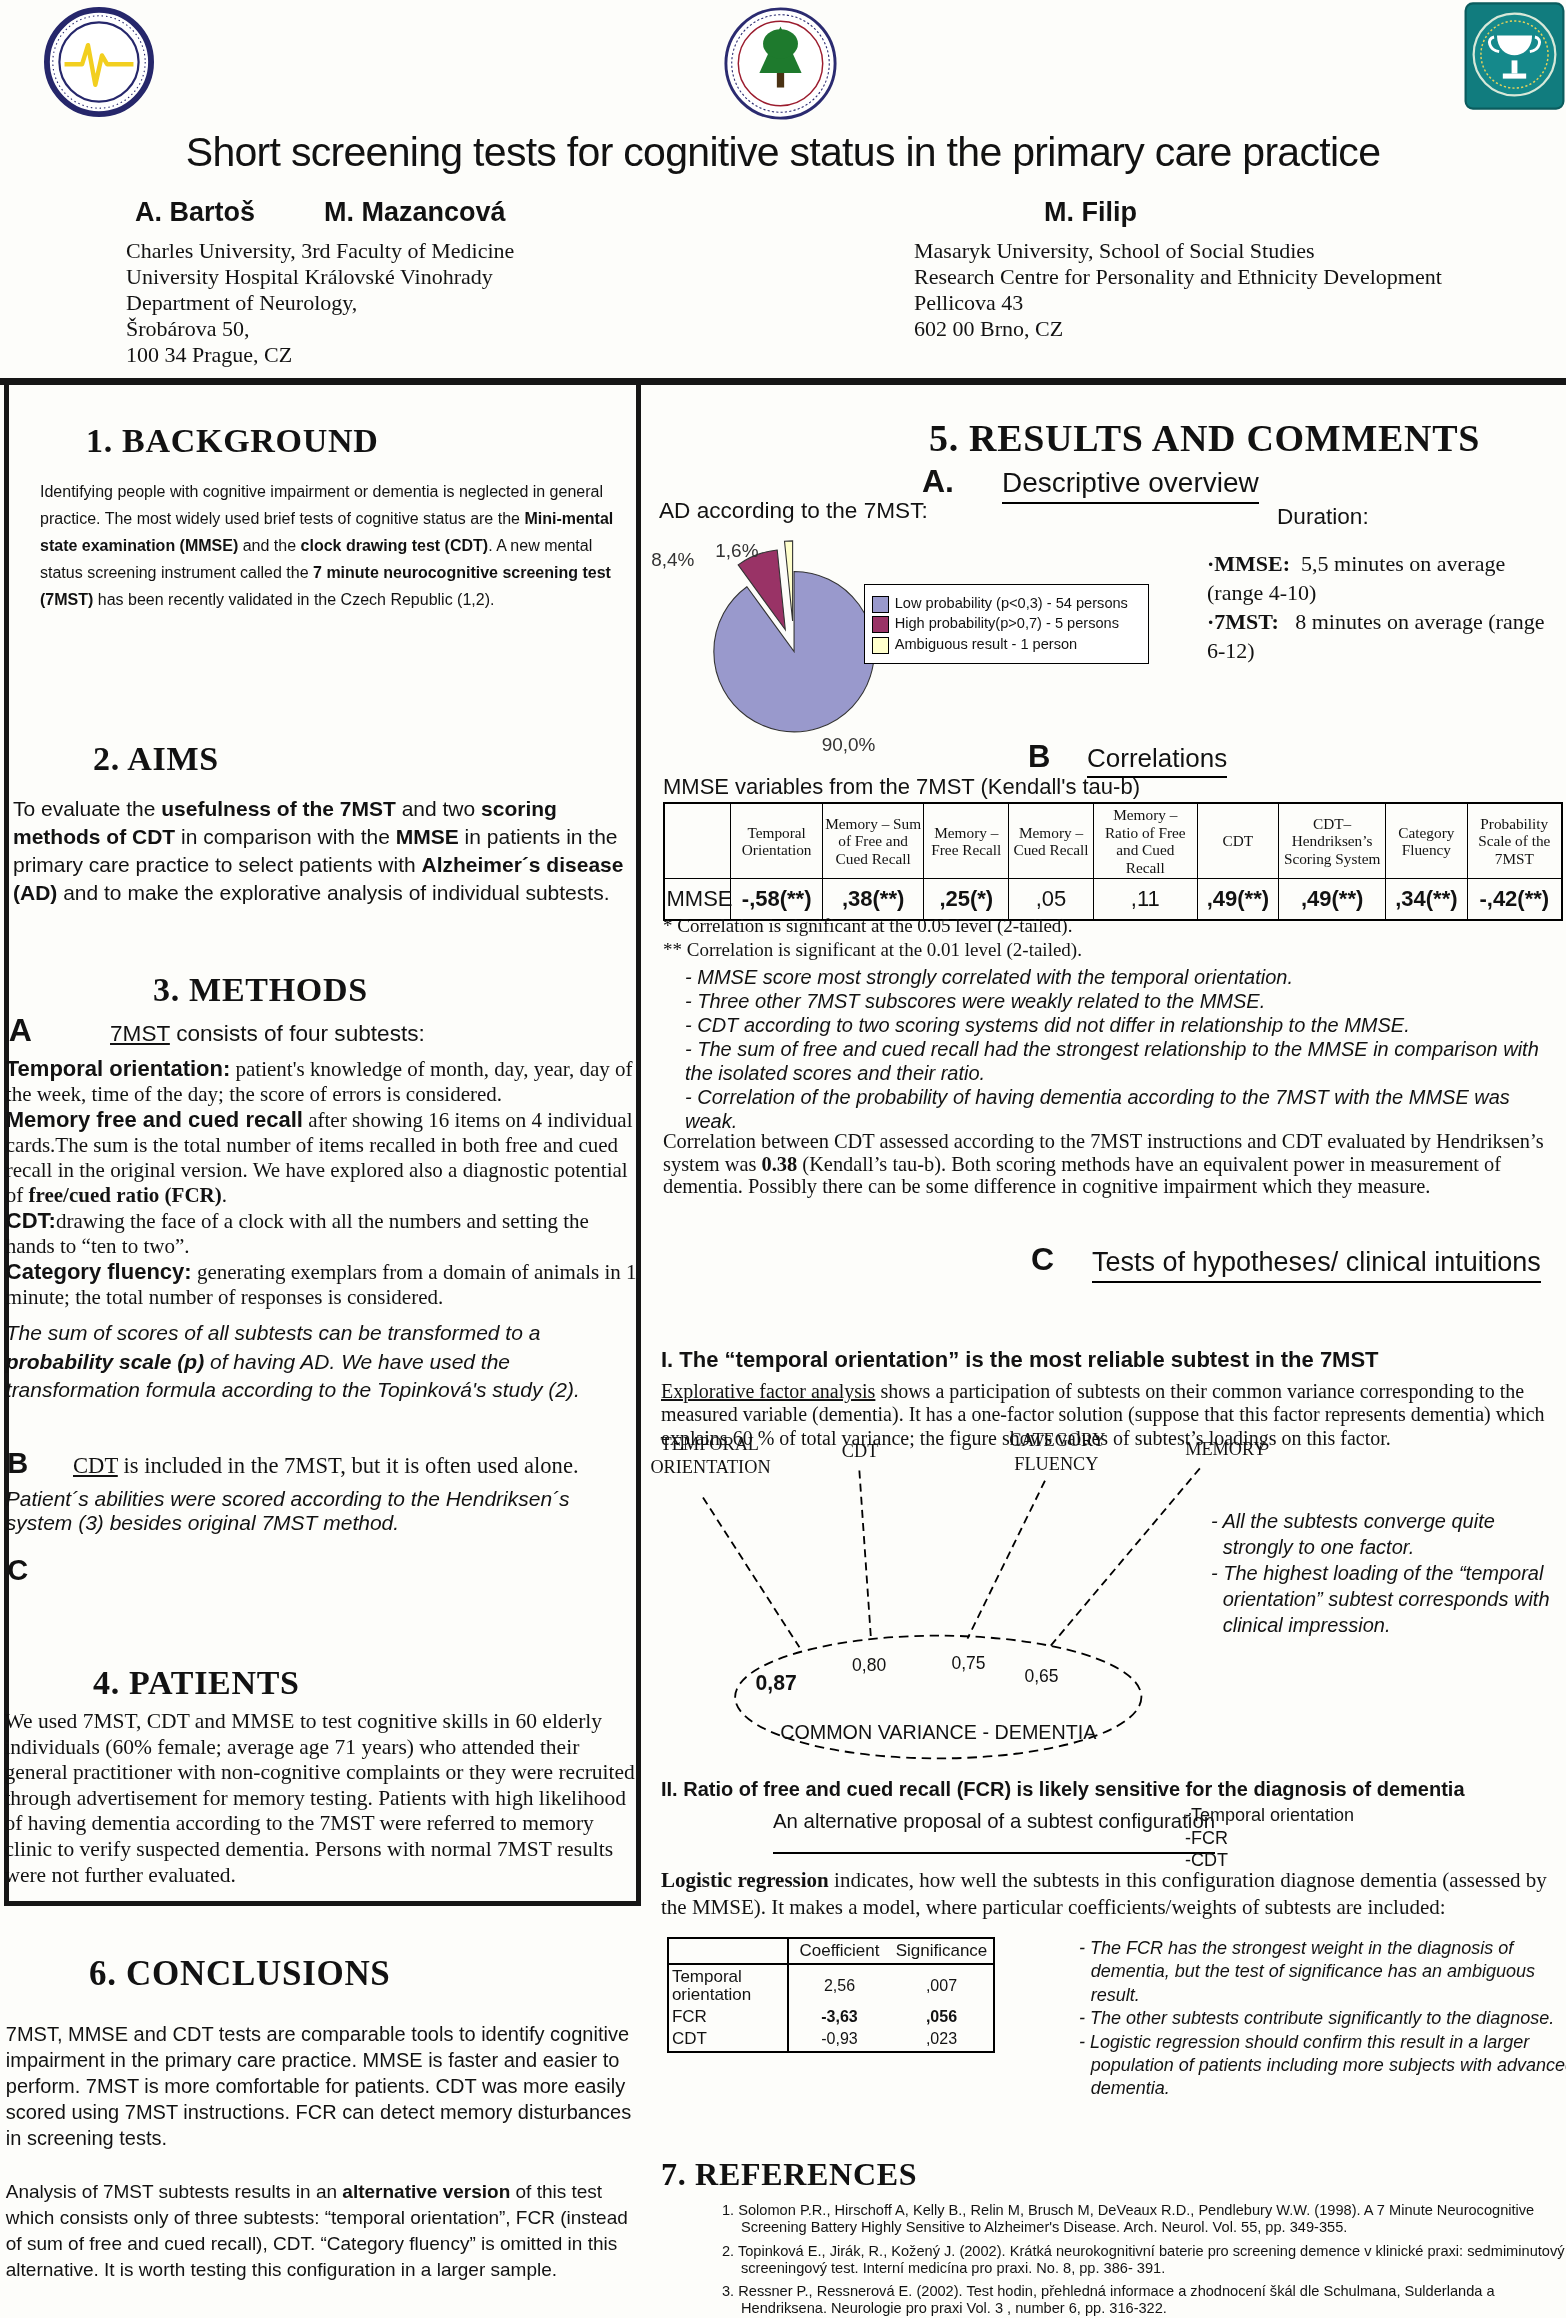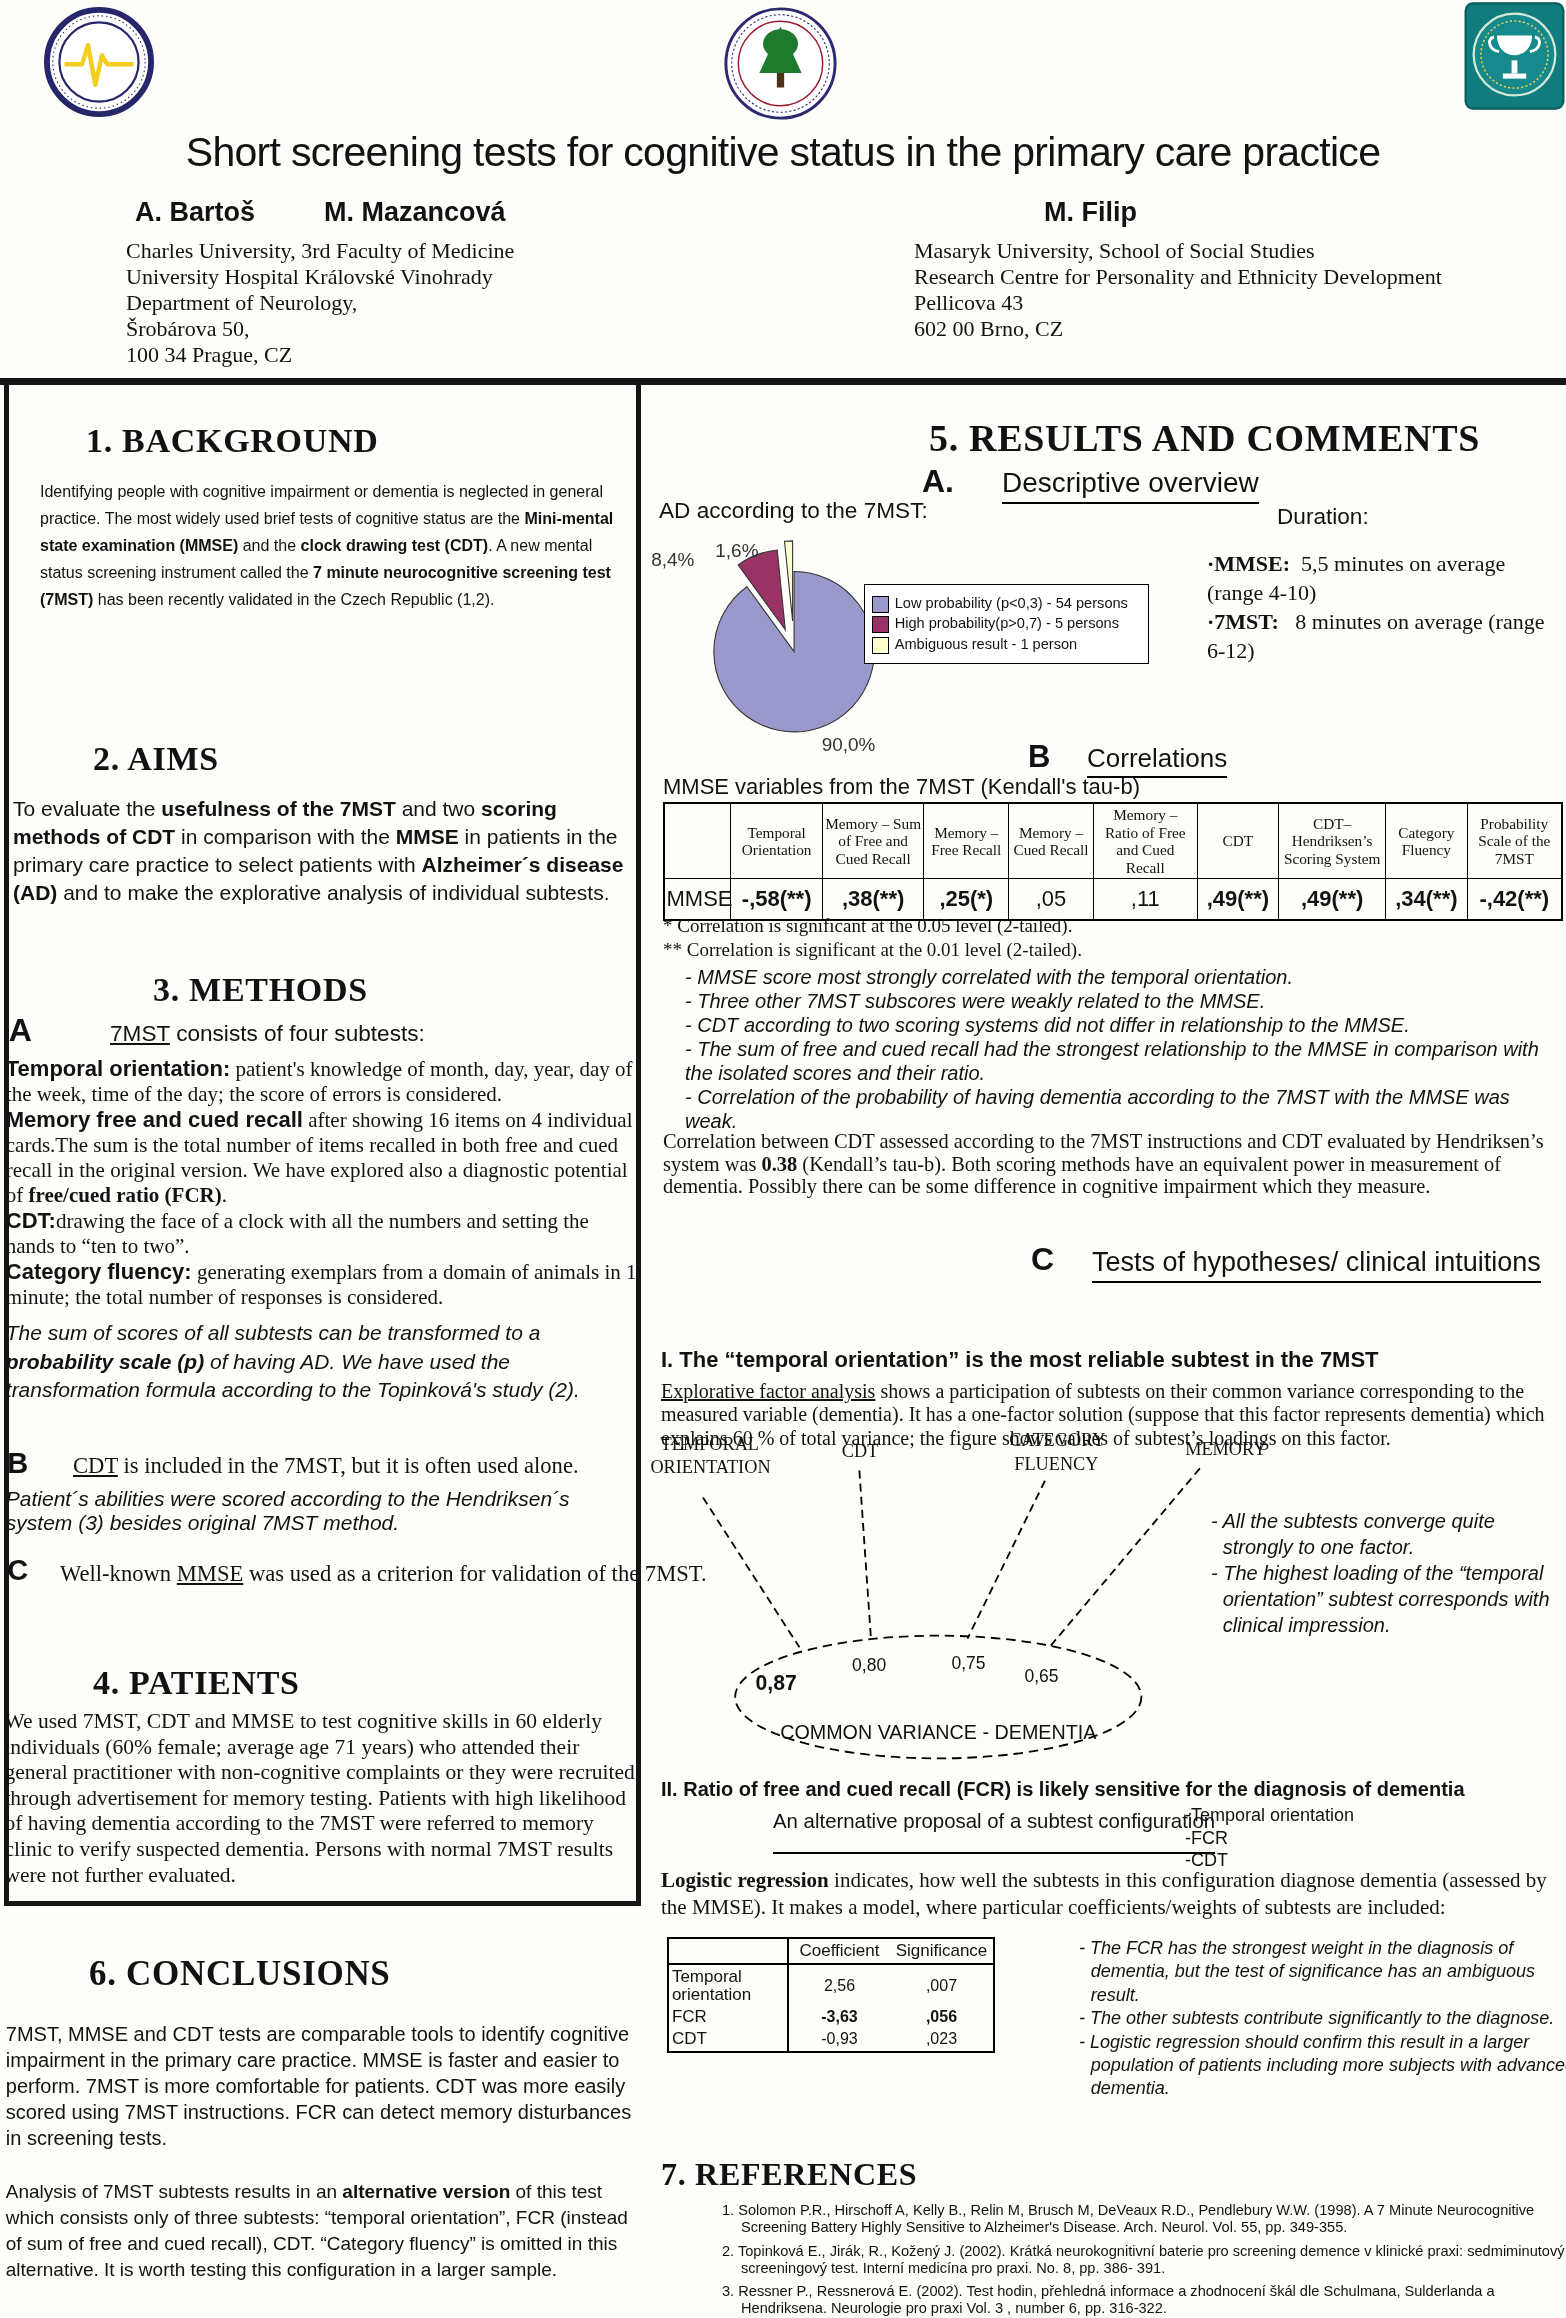--- a/index.html
+++ b/index.html
@@ -165,21 +165,20 @@
     <div><span class="lead">Temporal orientation:</span><span> patient's knowledge of month, day, year,  day of the week, time of the day; the score of errors is considered.</span></div>
     <div><span class="lead">Memory  free and cued recall</span><span> after showing  16 items on 4 individual cards.The sum is the total number of items recalled in both free and cued recall in the original version. We have explored also a diagnostic potential of </span><span class="serif b">free/cued ratio (FCR)</span><span>.</span></div>
     <div><span class="lead">CDT:</span><span>drawing the face of a clock with all the numbers and setting the hands to “ten to two”.</span></div>
     <div><span class="lead">Category fluency:</span><span> generating exemplars from a domain of animals in 1 minute; the total number of responses is considered.</span></div>
   </div>
   <div id="methods-note" class="abs"><span>The sum of scores of all subtests can be transformed to a </span><span class="b">probability scale (p)</span><span> of having AD. We have used the transformation formula according to the Topinková's study (2).</span></div>
   <div id="methods-b-label" class="abs big-label">B</div>
   <div id="methods-b-text" class="abs"><span class="u">CDT</span><span>  is included in the 7MST, but it is often used alone.</span></div>
   <div id="methods-b-note" class="abs">Patient´s abilities were scored according to the Hendriksen´s system (3) besides original 7MST method.</div>
   <div id="methods-c-label" class="abs big-label">C</div>
-  <div id="methods-c-text" class="abs"><span>Well-known </span><span class="u">MMSE</span><span> was used as a criterion for validation of the 7MST.</span></div>
 
   <div id="patients-heading" class="abs sec-heading">4. PATIENTS</div>
   <div id="patients-text" class="abs">We used 7MST, CDT and MMSE to test cognitive skills in 60 elderly individuals (60% female; average age 71 years) who attended their general practitioner with non-cognitive complaints or they were recruited through advertisement for memory testing. Patients with high likelihood of having dementia according to the 7MST were referred to memory clinic to verify suspected dementia. Persons with normal 7MST results were not further evaluated.</div>
 
   <div id="concl-heading" class="abs sec-heading">6. CONCLUSIONS</div>
   <div id="concl-p1" class="abs">7MST, MMSE and CDT tests are comparable tools to identify cognitive impairment in the primary care practice. MMSE is faster and easier to perform. 7MST is more comfortable for patients. CDT was more easily scored using 7MST instructions. FCR can detect memory disturbances in screening tests.</div>
   <div id="concl-p2" class="abs"><span>Analysis of 7MST subtests results in an </span><span class="b">alternative version</span><span> of this test which consists only of three subtests: “temporal orientation”, FCR (instead of sum of free and cued recall), CDT. “Category fluency” is omitted in this alternative. It is worth testing this configuration in a larger sample.</span></div>
 
   <div id="res-heading" class="abs sec-heading">5. RESULTS AND COMMENTS</div>
   <div id="res-a-label" class="abs big-label">A.</div>

